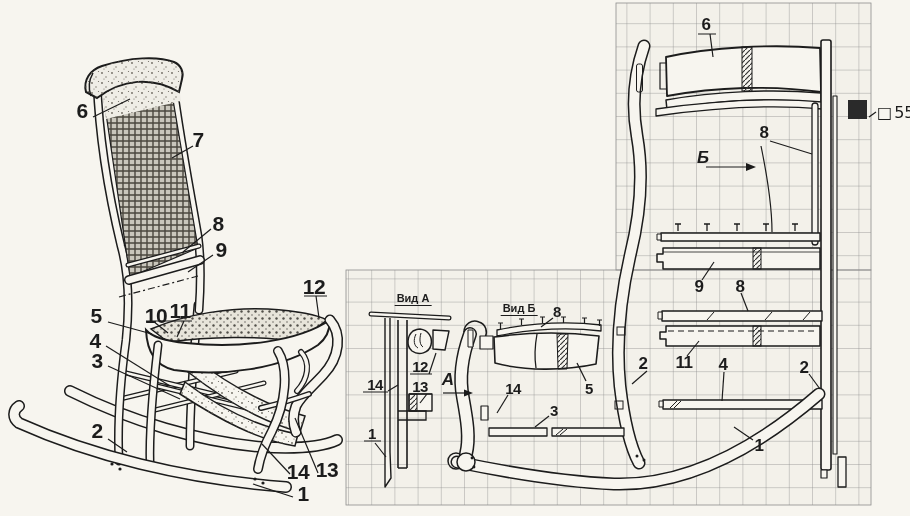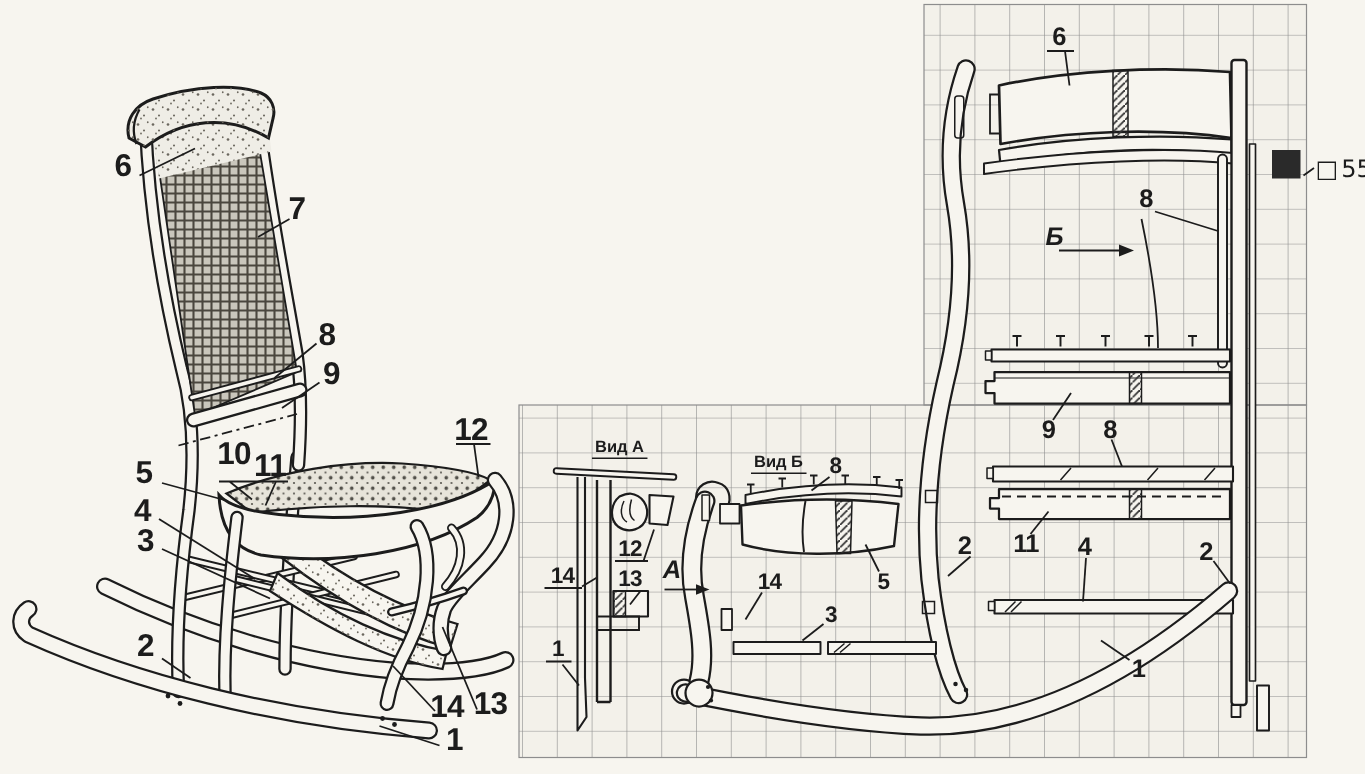--- a/index.html
+++ b/index.html
@@ -271,21 +271,21 @@
   <rect x="848" y="100" width="19" height="19" fill="var(--scale_square)"></rect>
 </svg>
 
 <div class="co b" style="left:82px;top:111px">6</div>
 <div class="co b" style="left:198px;top:140px">7</div>
 <div class="co b" style="left:218px;top:224px">8</div>
 <div class="co b" style="left:221px;top:250px">9</div>
 <div class="co b" style="left:96px;top:316px">5</div>
 <div class="co b" style="left:95px;top:341px">4</div>
 <div class="co b" style="left:97px;top:361px">3</div>
-<div class="co b" style="left:156px;top:303px">10</div>
+<div class="co b" style="left:156px;top:316px">10</div>
 <div class="co b" style="left:180px;top:311px">11</div>
 <div class="co b" style="left:314px;top:287px">12</div>
 <div class="co b" style="left:97px;top:431px">2</div>
 <div class="co b" style="left:298px;top:472px">14</div>
 <div class="co b" style="left:327px;top:470px">13</div>
 <div class="co b" style="left:303px;top:494px">1</div>
 
 <div class="co m" style="left:706px;top:25px">6</div>
 <div class="co m" style="left:764px;top:133px">8</div>
 <div class="co m" style="left:699px;top:287px">9</div>

